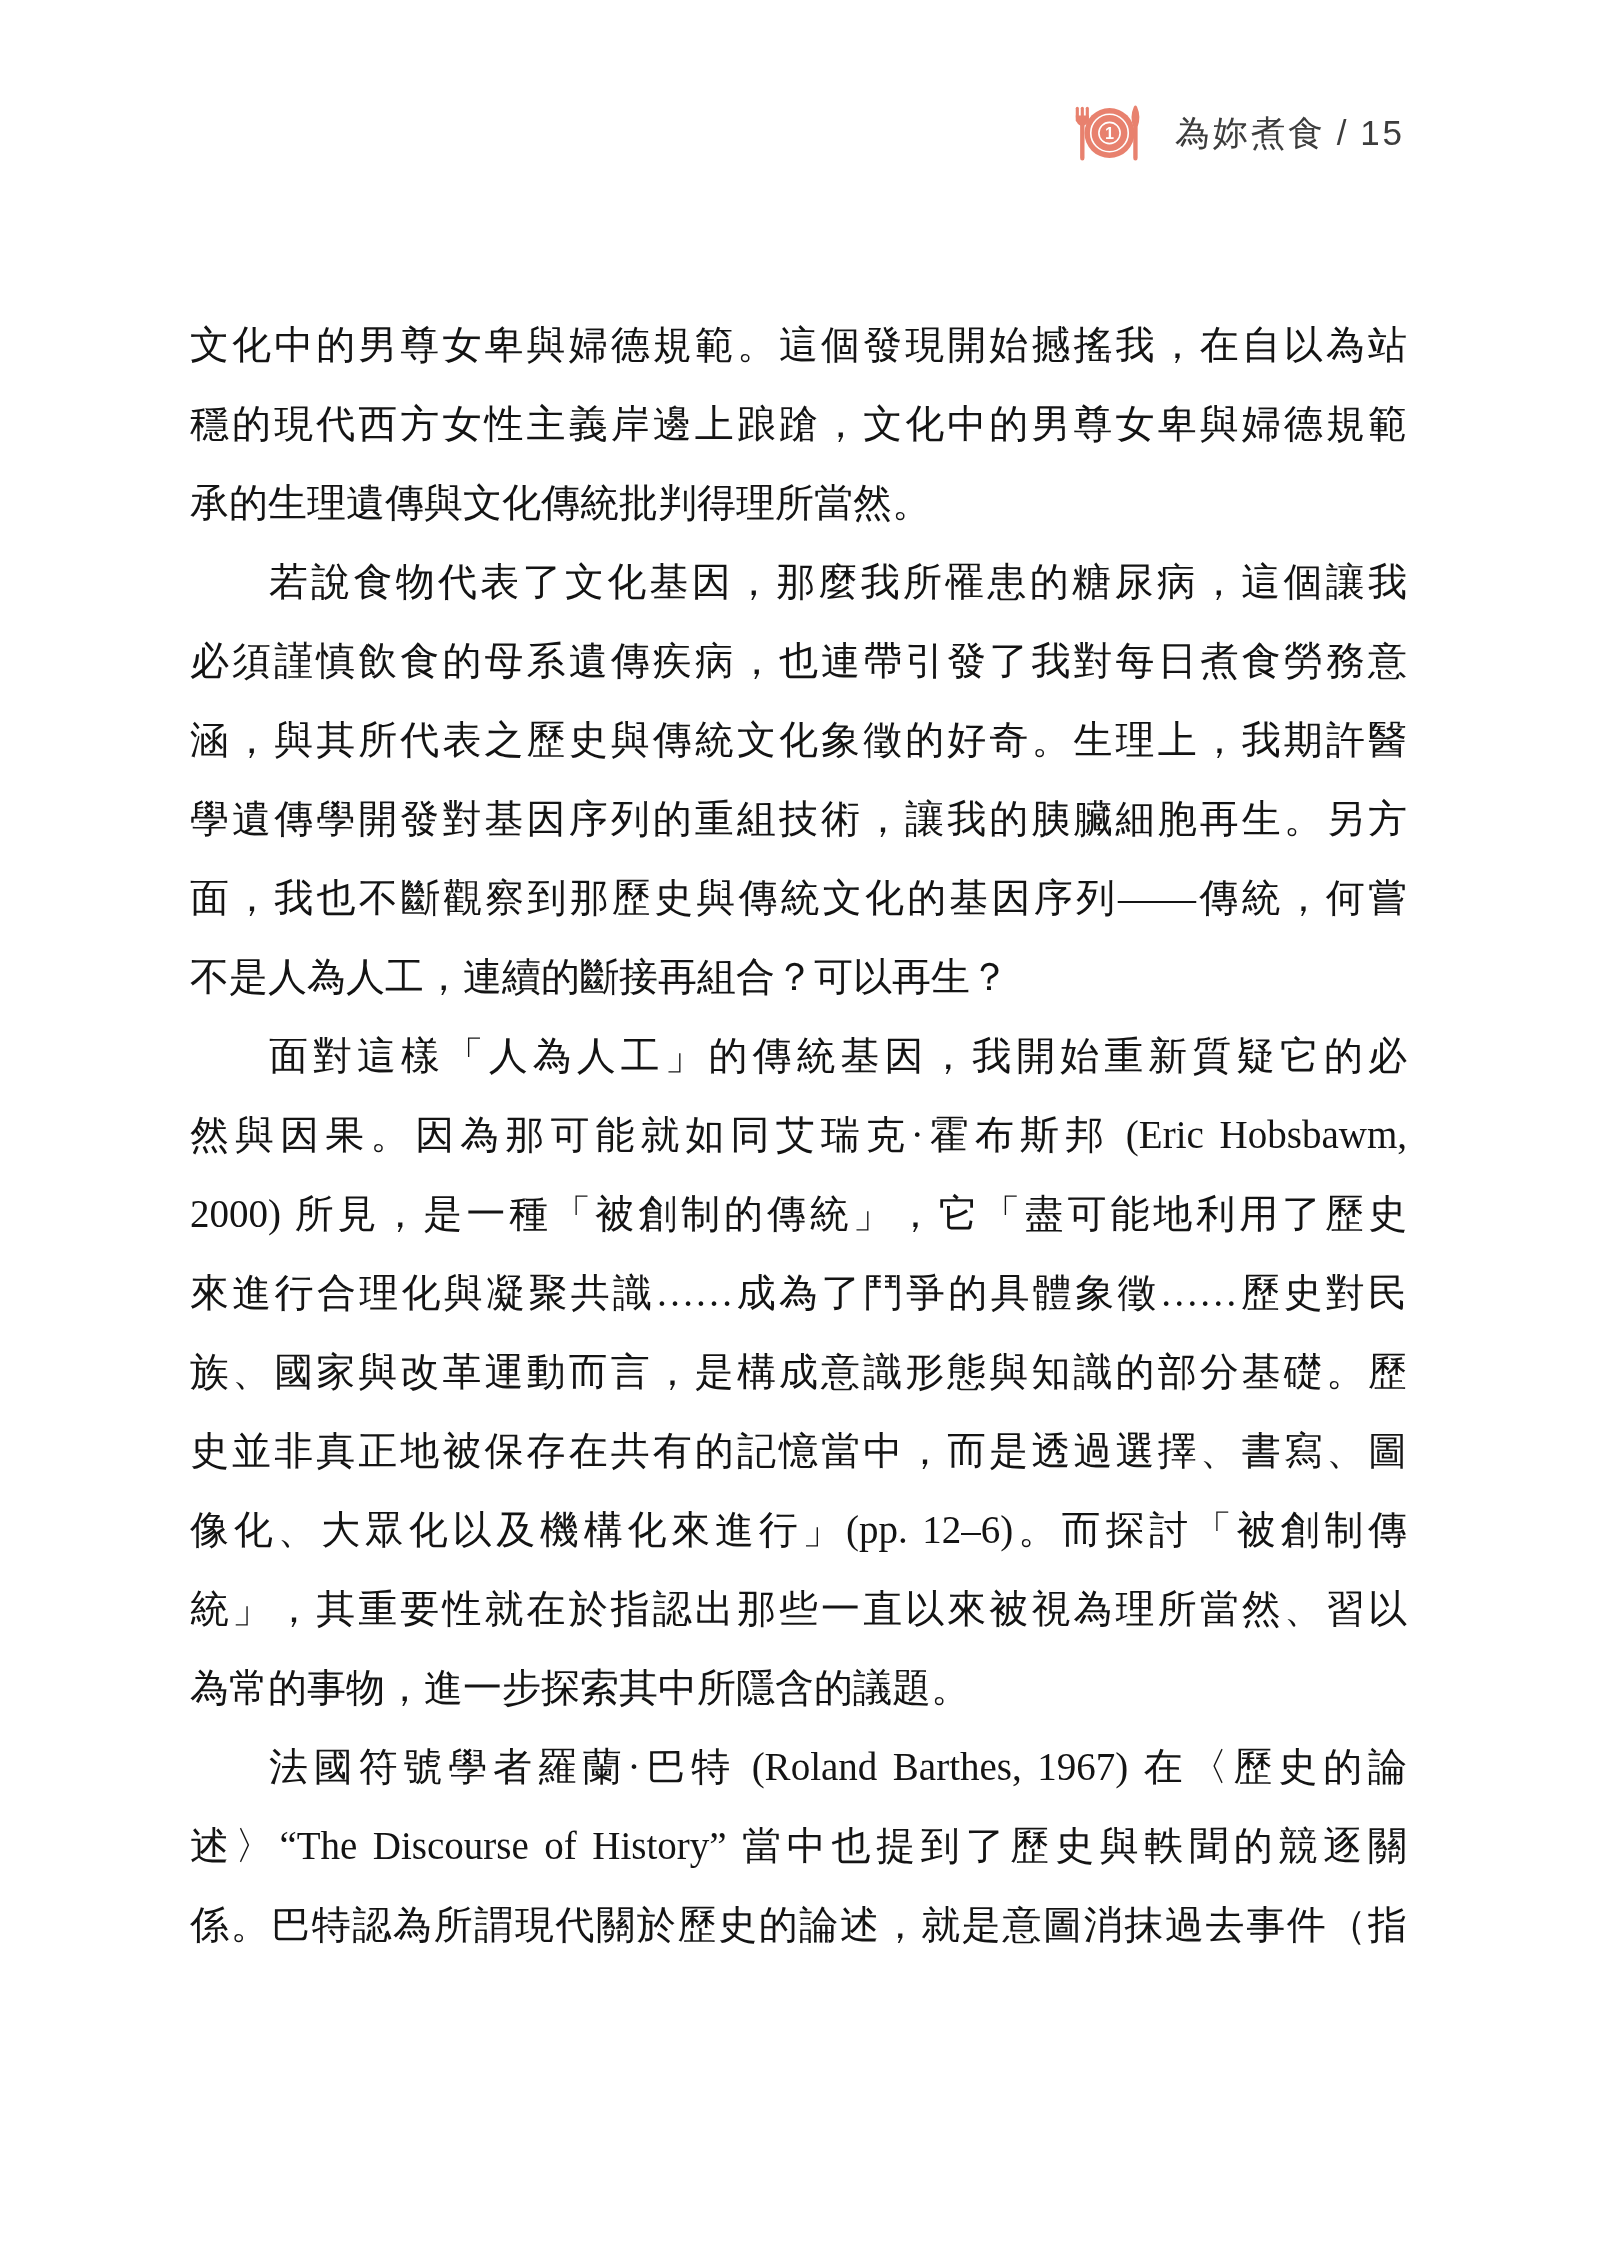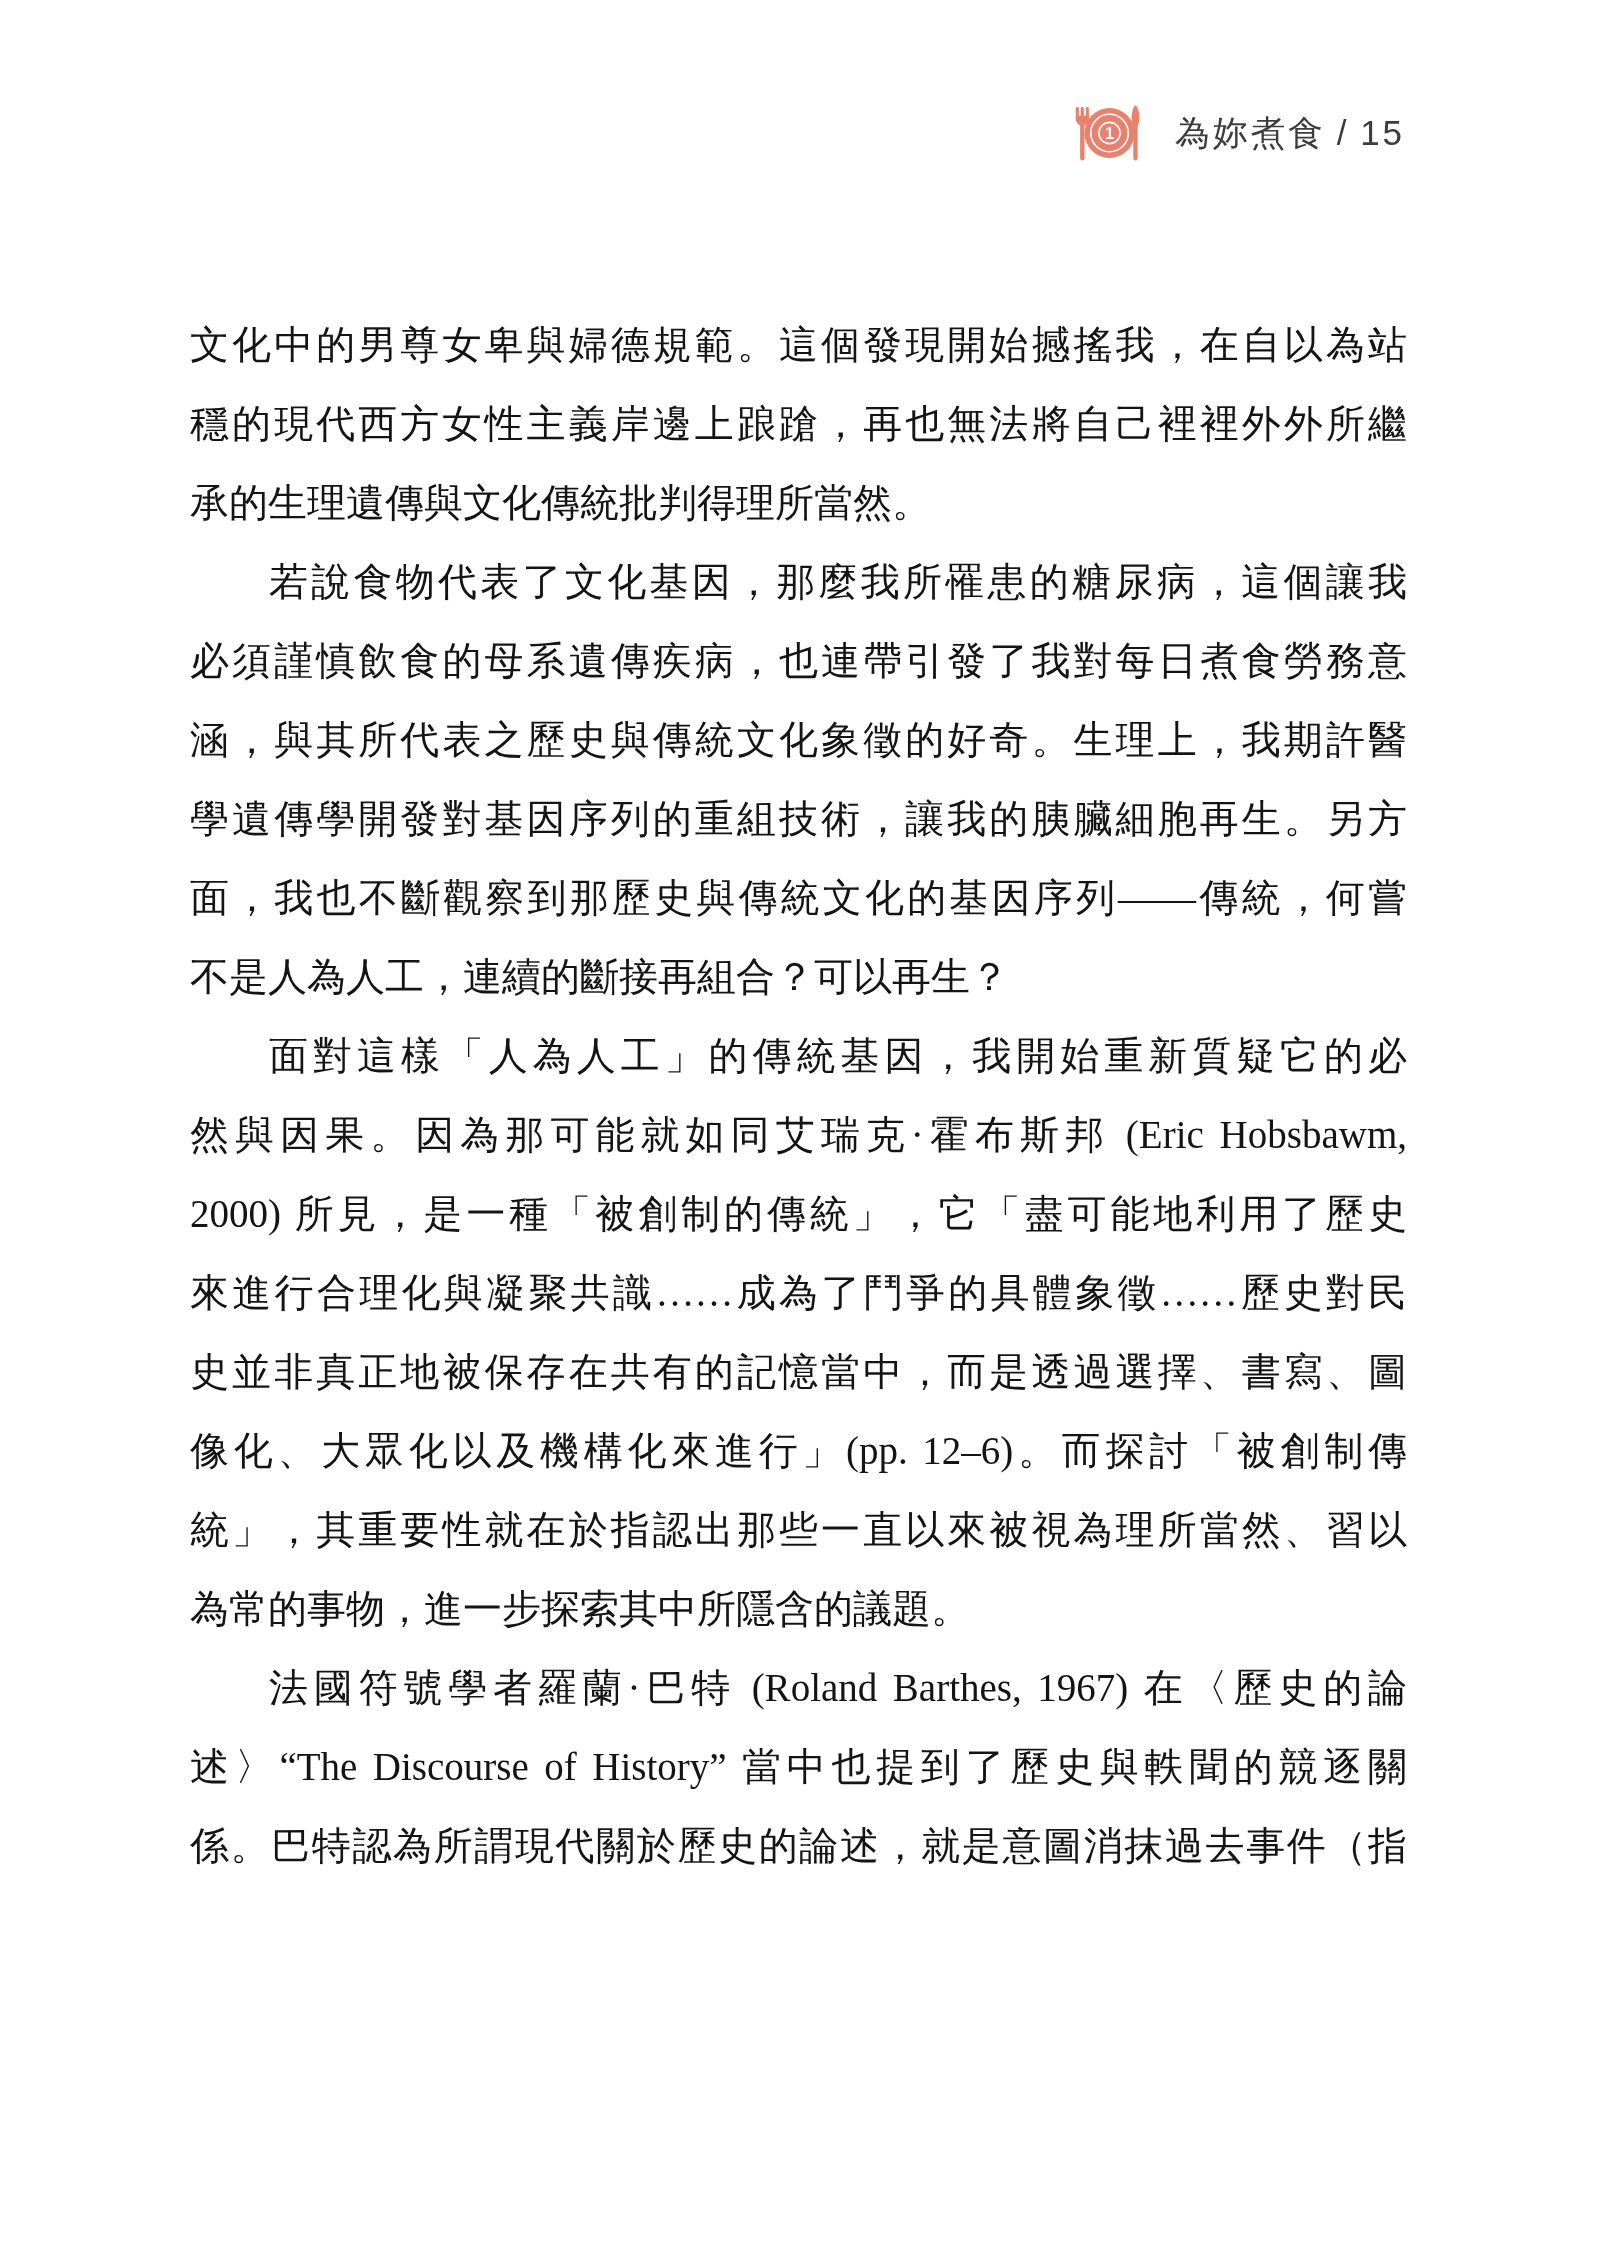--- a/index.html
+++ b/index.html
@@ -70,32 +70,33 @@
     </svg>
     <div class="header-label">
       <span>為妳煮食</span>
       <span>/</span>
       <span>15</span>
     </div>
   </div>
 
   <div class="body-text" id="body-text">
       <div class="line">文化中的男尊女卑與婦德規範。這個發現開始撼搖我，在自以為站</div>
-      <div class="line">穩的現代西方女性主義岸邊上踉蹌，再也無法將自己裡裡外外所繼</div>
+      <div class="line">穩的現代西方女性主義岸邊上踉蹌，文化中的男尊女卑與婦德規範</div>
       <div class="line end">承的生理遺傳與文化傳統批判得理所當然。</div>
       <div class="line indent">若說食物代表了文化基因，那麼我所罹患的糖尿病，這個讓我</div>
       <div class="line">必須謹慎飲食的母系遺傳疾病，也連帶引發了我對每日煮食勞務意</div>
       <div class="line">涵，與其所代表之歷史與傳統文化象徵的好奇。生理上，我期許醫</div>
       <div class="line">學遺傳學開發對基因序列的重組技術，讓我的胰臟細胞再生。另方</div>
       <div class="line">面，我也不斷觀察到那歷史與傳統文化的基因序列——傳統，何嘗</div>
       <div class="line end">不是人為人工，連續的斷接再組合？可以再生？</div>
       <div class="line indent">面對這樣「人為人工」的傳統基因，我開始重新質疑它的必</div>
       <div class="line">然與因果。因為那可能就如同艾瑞克·霍布斯邦 (Eric Hobsbawm,</div>
       <div class="line">2000) 所見，是一種「被創制的傳統」，它「盡可能地利用了歷史</div>
       <div class="line">來進行合理化與凝聚共識……成為了鬥爭的具體象徵……歷史對民</div>
+      <div class="line">族、國家與改革運動而言，是構成意識形態與知識的部分基礎。歷</div>
       <div class="line">史並非真正地被保存在共有的記憶當中，而是透過選擇、書寫、圖</div>
       <div class="line">像化、大眾化以及機構化來進行」(pp. 12–6)。而探討「被創制傳</div>
       <div class="line">統」，其重要性就在於指認出那些一直以來被視為理所當然、習以</div>
       <div class="line end">為常的事物，進一步探索其中所隱含的議題。</div>
       <div class="line indent">法國符號學者羅蘭·巴特 (Roland Barthes, 1967) 在〈歷史的論</div>
       <div class="line">述〉“The Discourse of History” 當中也提到了歷史與軼聞的競逐關</div>
       <div class="line">係。巴特認為所謂現代關於歷史的論述，就是意圖消抹過去事件（指</div>
     </div>
 
 </div>

